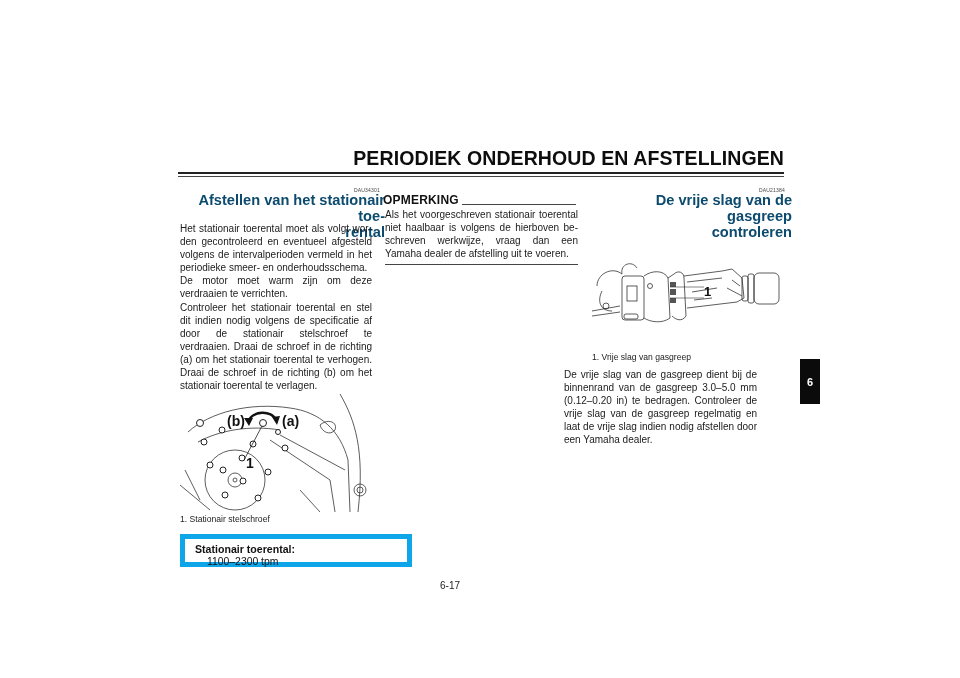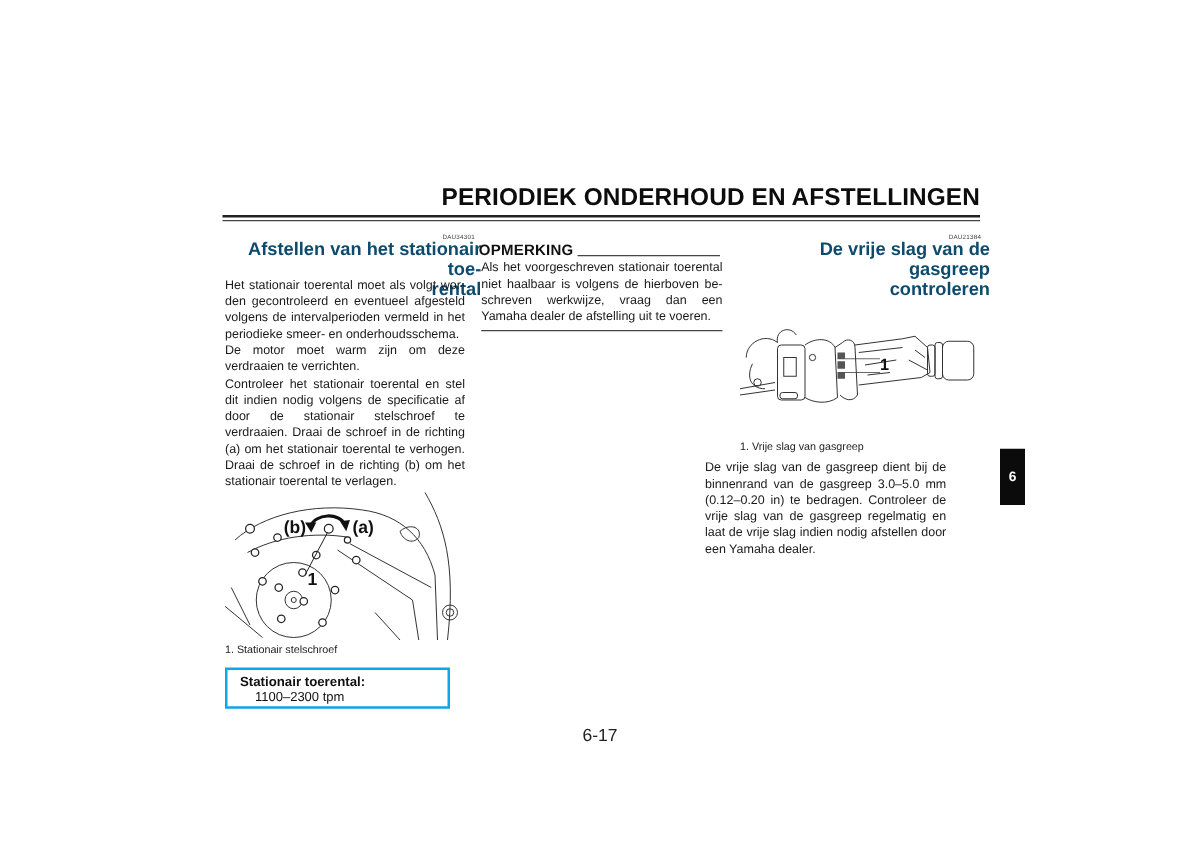--- a/index.html
+++ b/index.html
@@ -19,35 +19,35 @@
 
     .code { font-size: 5px; color: #444; text-align: right; letter-spacing: 0.2px; }
     .sec-title { font-weight: bold; font-size: 14.6px; line-height: 16px; color: #0c4a6e; text-align: right; }
     .body-text {
       font-size: 10px; line-height: 13.1px; text-align: justify; color: #1a1a1a;
     }
     .body-text p { margin: 0; }
     .caption { font-size: 8.6px; color: #222; }
 
     .spec-box {
-      left: 180px; top: 500px; width: 180px; height: 33px;
-      border: 2px solid #0ea5e9; box-sizing: border-box;
+      left: 180px; top: 500px; width: 232px; height: 33px;
+      border: 5px solid #0ea5e9; box-sizing: border-box;
     }
     .spec-label { position: absolute; left: 10px; top: 4px; font-weight: bold; font-size: 10.6px; }
     .spec-value { position: absolute; left: 22px; top: 17px; font-size: 10.4px; }
 
     .note-title { font-weight: bold; font-size: 12px; letter-spacing: 0.2px; }
     .note-line { height: 1px; background: #444; }
 
     .tab-6 {
       left: 800px; top: 325px; width: 20px; height: 45px; background: #0b0b0b;
       color: #fff; font-weight: bold; font-size: 11px;
       display: flex; align-items: center; justify-content: center;
     }
-    .page-number { left: 440px; top: 546px; width: 80px; text-align: center; font-size: 14px; color: #222; }
+    .page-number { left: 440px; top: 546px; width: 80px; text-align: left; font-size: 10px; color: #222; }
     .watermark {
       left: 680px; top: 646px; font-size: 17px; color: #9a9a9a; letter-spacing: 0.3px;
     }
   </style>
 </head>
 <body>
 
 <div class="abs page-header">PERIODIEK ONDERHOUD EN AFSTELLINGEN</div>
 <div class="abs rule-thick"></div>
 <div class="abs rule-thin"></div>

